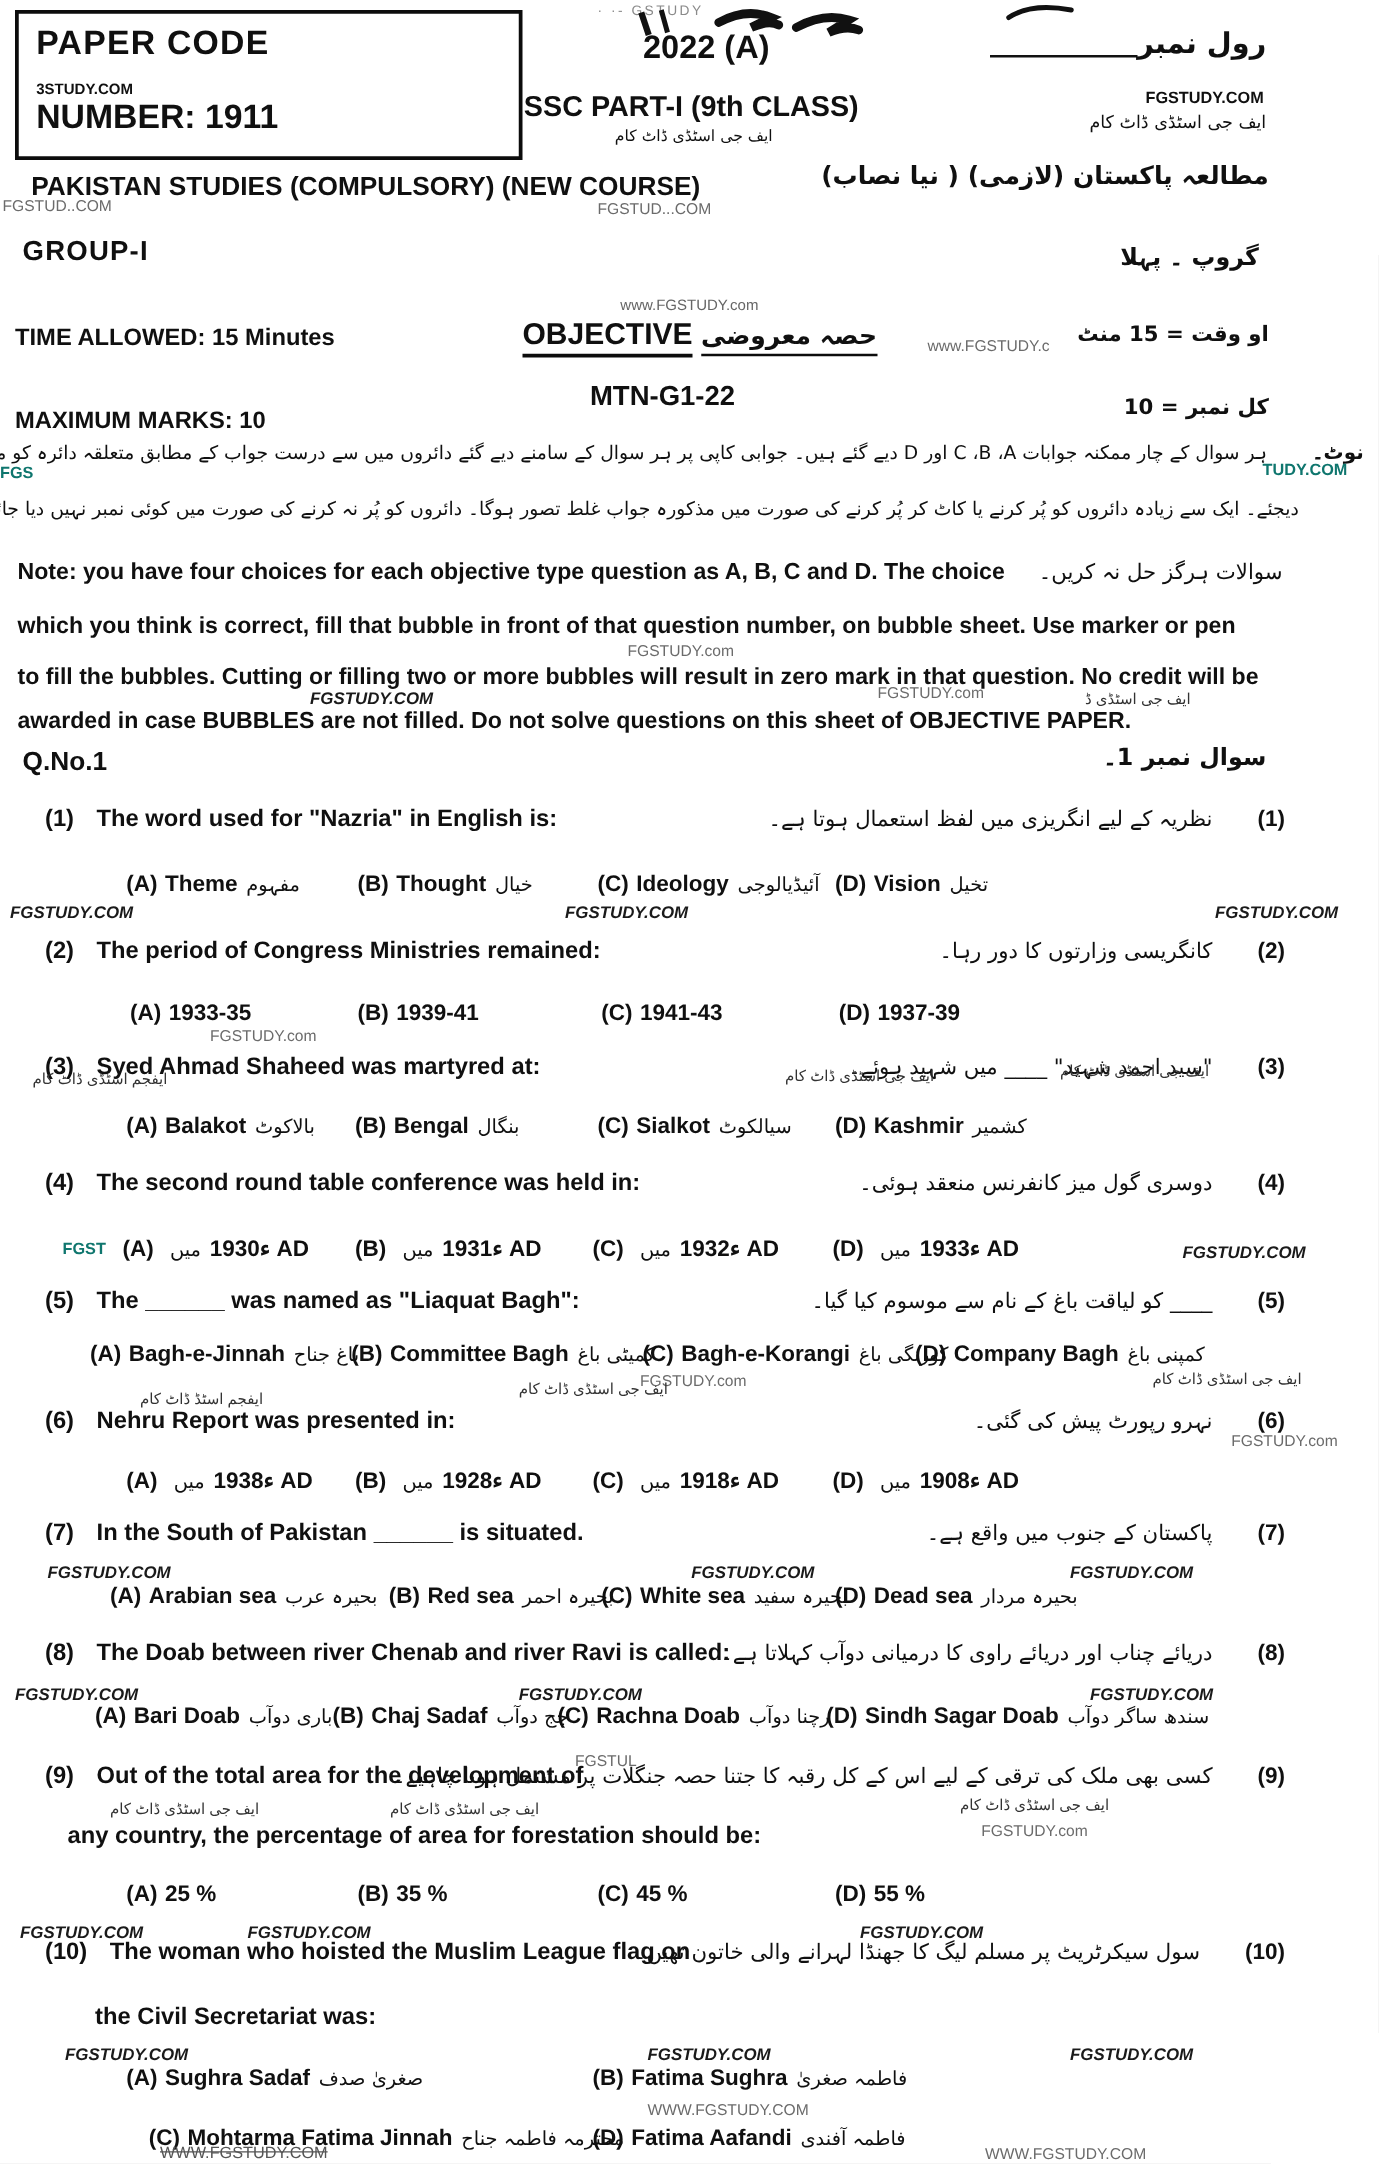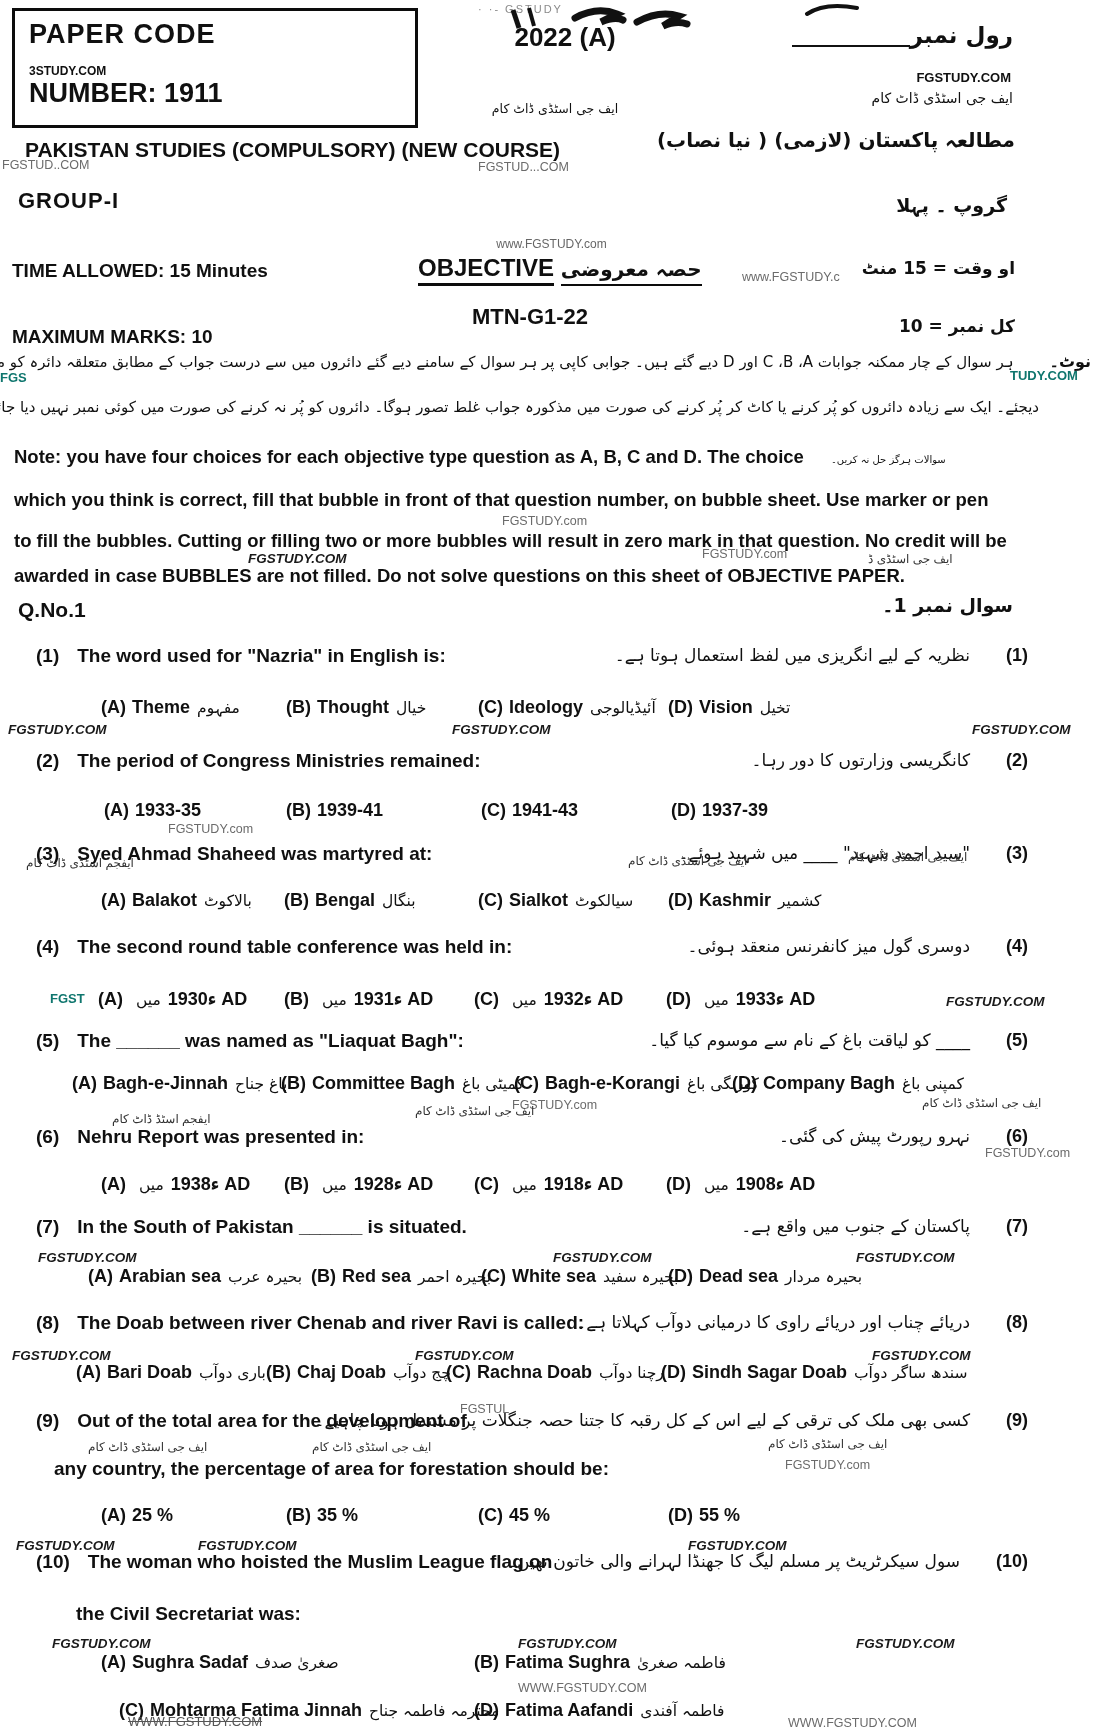--- a/index.html
+++ b/index.html
@@ -35,21 +35,21 @@
   #marks-en{left:12px;top:326px;font-size:19px;font-weight:700;}
   #marks-ur{right:88px;top:316px;font-size:17px;font-weight:700;}
 
   
   #note-ur1{right:12px;left:10px;top:352px;font-size:15px;text-align:right;}
   #note-ur1 .lbl{font-weight:700;margin-left:36px;font-size:16px;}
   #note-ur2{right:64px;left:10px;top:398px;font-size:15px;text-align:right;}
 
   
   .nl{position:absolute;left:14px;font-size:18.5px;font-weight:700;white-space:nowrap;}
-  #nl1{top:446px;} #nl1 .tail{font-size:10px;font-weight:400;margin-left:22px;}
+  #nl1{top:446px;} #nl1 .tail{font-size:17px;font-weight:400;margin-left:22px;}
   #nl2{top:489px;} #nl3{top:530px;} #nl4{top:565px;}
 
   
   #sec-en{left:18px;top:598px;font-size:21px;font-weight:700;}
   #sec-ur{right:90px;top:594px;font-size:19px;font-weight:700;}
 
   
   .q{position:absolute;left:16px;width:1103px;}
   .q-line{position:relative;height:30px;}
   .q-en{position:absolute;left:20px;font-size:19px;font-weight:700;white-space:nowrap;}
@@ -89,20 +89,21 @@
   <svg id="pen-marks" width="190" height="44" viewBox="0 0 190 44">
     <path d="M8 10 L14 28" stroke="#111" stroke-width="5" fill="none"></path>
     <path d="M24 8 L29 26" stroke="#111" stroke-width="4" fill="none"></path>
     <path d="M70 18 Q92 6 112 14 L96 22 Q110 16 118 20" stroke="#111" stroke-width="7" fill="none" stroke-linecap="round"></path>
     <path d="M132 22 Q154 10 174 16 L158 26 Q172 20 182 24" stroke="#111" stroke-width="7" fill="none" stroke-linecap="round"></path>
   </svg>
   <svg id="pen-mark2" width="60" height="20" viewBox="0 0 60 20">
     <path d="M4 14 Q22 2 54 8" stroke="#111" stroke-width="4" fill="none" stroke-linecap="round"></path>
   </svg>
   <div class="abs" id="year">2022 (A)</div>
+  <div class="abs" id="class-line">SSC PART-I (9th  CLASS)</div>
   <div class="abs ur" id="class-sub">ایف جی اسٹڈی ڈاٹ کام</div>
 
   <div class="abs ur" id="roll-row">
     <span>رول نمبر</span><span id="roll-line"></span>
   </div>
   <div class="abs" id="site-right">FGSTUDY.COM</div>
   <div class="abs ur" id="site-right-ur">ایف جی اسٹڈی ڈاٹ کام</div>
 
   <div class="abs" id="subject-en">PAKISTAN STUDIES (COMPULSORY)  (NEW COURSE)</div>
   <div class="abs ur" id="subject-ur">مطالعہ پاکستان (لازمی)   ( نیا نصاب)</div>
@@ -261,21 +262,21 @@
         <div class="q-en">
           <span class="q-num">(8)</span><span class="q-text">The Doab between river Chenab and river Ravi is called:</span>
         </div>
         <div class="q-ur ur">
           <span class="q-num-ur">(8)</span><span class="q-urtext">دریائے چناب اور دریائے راوی کا درمیانی دوآب کہلاتا ہے۔</span>
         </div>
       </div>
 
       <div class="q-opts" style="top: 50px;">
           <span class="opt" style="left: 60px;"><span class="opt-letter">(A)</span><span class="opt-en">Bari Doab</span><span class="opt-ur ur">باری دوآب</span></span>
-          <span class="opt" style="left: 250px;"><span class="opt-letter">(B)</span><span class="opt-en">Chaj Doab</span><span class="opt-ur ur">چج دوآب</span></span>
+          <span class="opt" style="left: 250px;"><span class="opt-letter">(B)</span><span class="opt-en">Chaj Sadaf</span><span class="opt-ur ur">چج دوآب</span></span>
           <span class="opt" style="left: 430px;"><span class="opt-letter">(C)</span><span class="opt-en">Rachna Doab</span><span class="opt-ur ur">رچنا دوآب</span></span>
           <span class="opt" style="left: 645px;"><span class="opt-letter">(D)</span><span class="opt-en">Sindh Sagar Doab</span><span class="opt-ur ur">سندھ ساگر دوآب</span></span>
         </div>
     </div>
       <div class="q" style="top: 1410px;">
       <div class="q-line">
         <div class="q-en">
           <span class="q-num">(9)</span><span class="q-text">Out of the total area for the development of</span>
         </div>
         <div class="q-ur ur">

